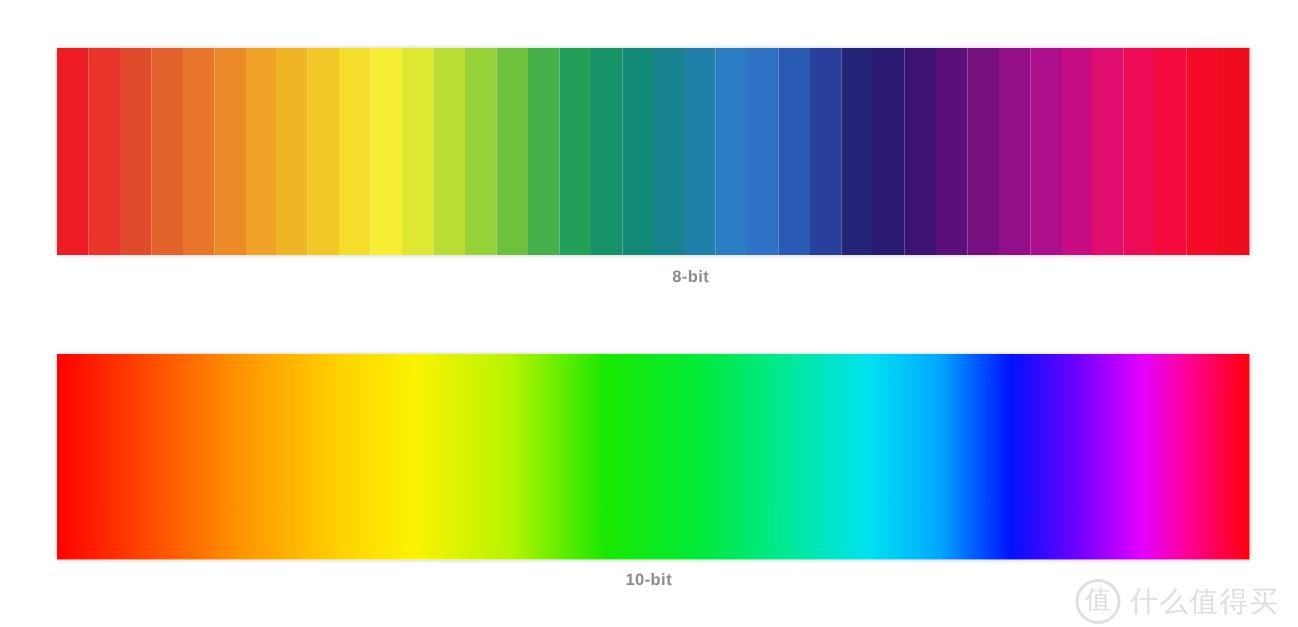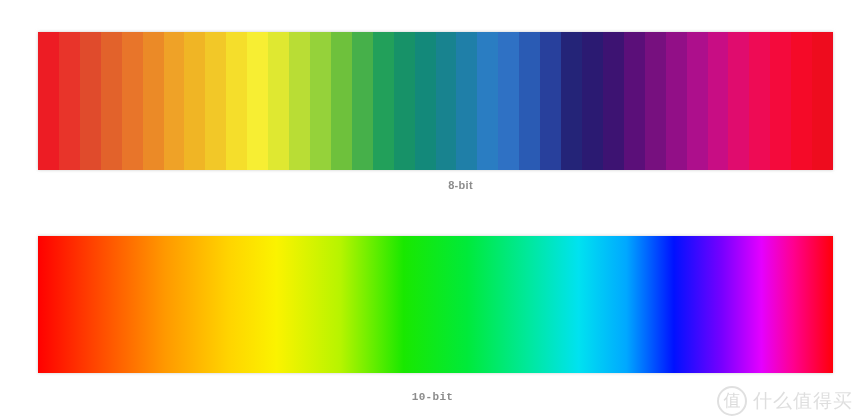--- a/index.html
+++ b/index.html
@@ -54,21 +54,21 @@
     width: 865px;
     text-align: center;
     font-size: 11px;
     font-weight: bold;
     letter-spacing: 0.3px;
     color: #8c8c8c;
     font-family: "Liberation Sans", sans-serif;
     user-select: none;
   }
   #caption-8bit  { top: 179px; padding-left: 28px; }
-  #caption-10bit { top: 391px; font-family: Liberation Mono, monospace; }
+  #caption-10bit { top: 381px; }
 
   
   #watermark {
     position: absolute;
     right: 12px;
     bottom: 2px;
     display: flex;
     align-items: center;
     gap: 6px;
     opacity: 0.75;

